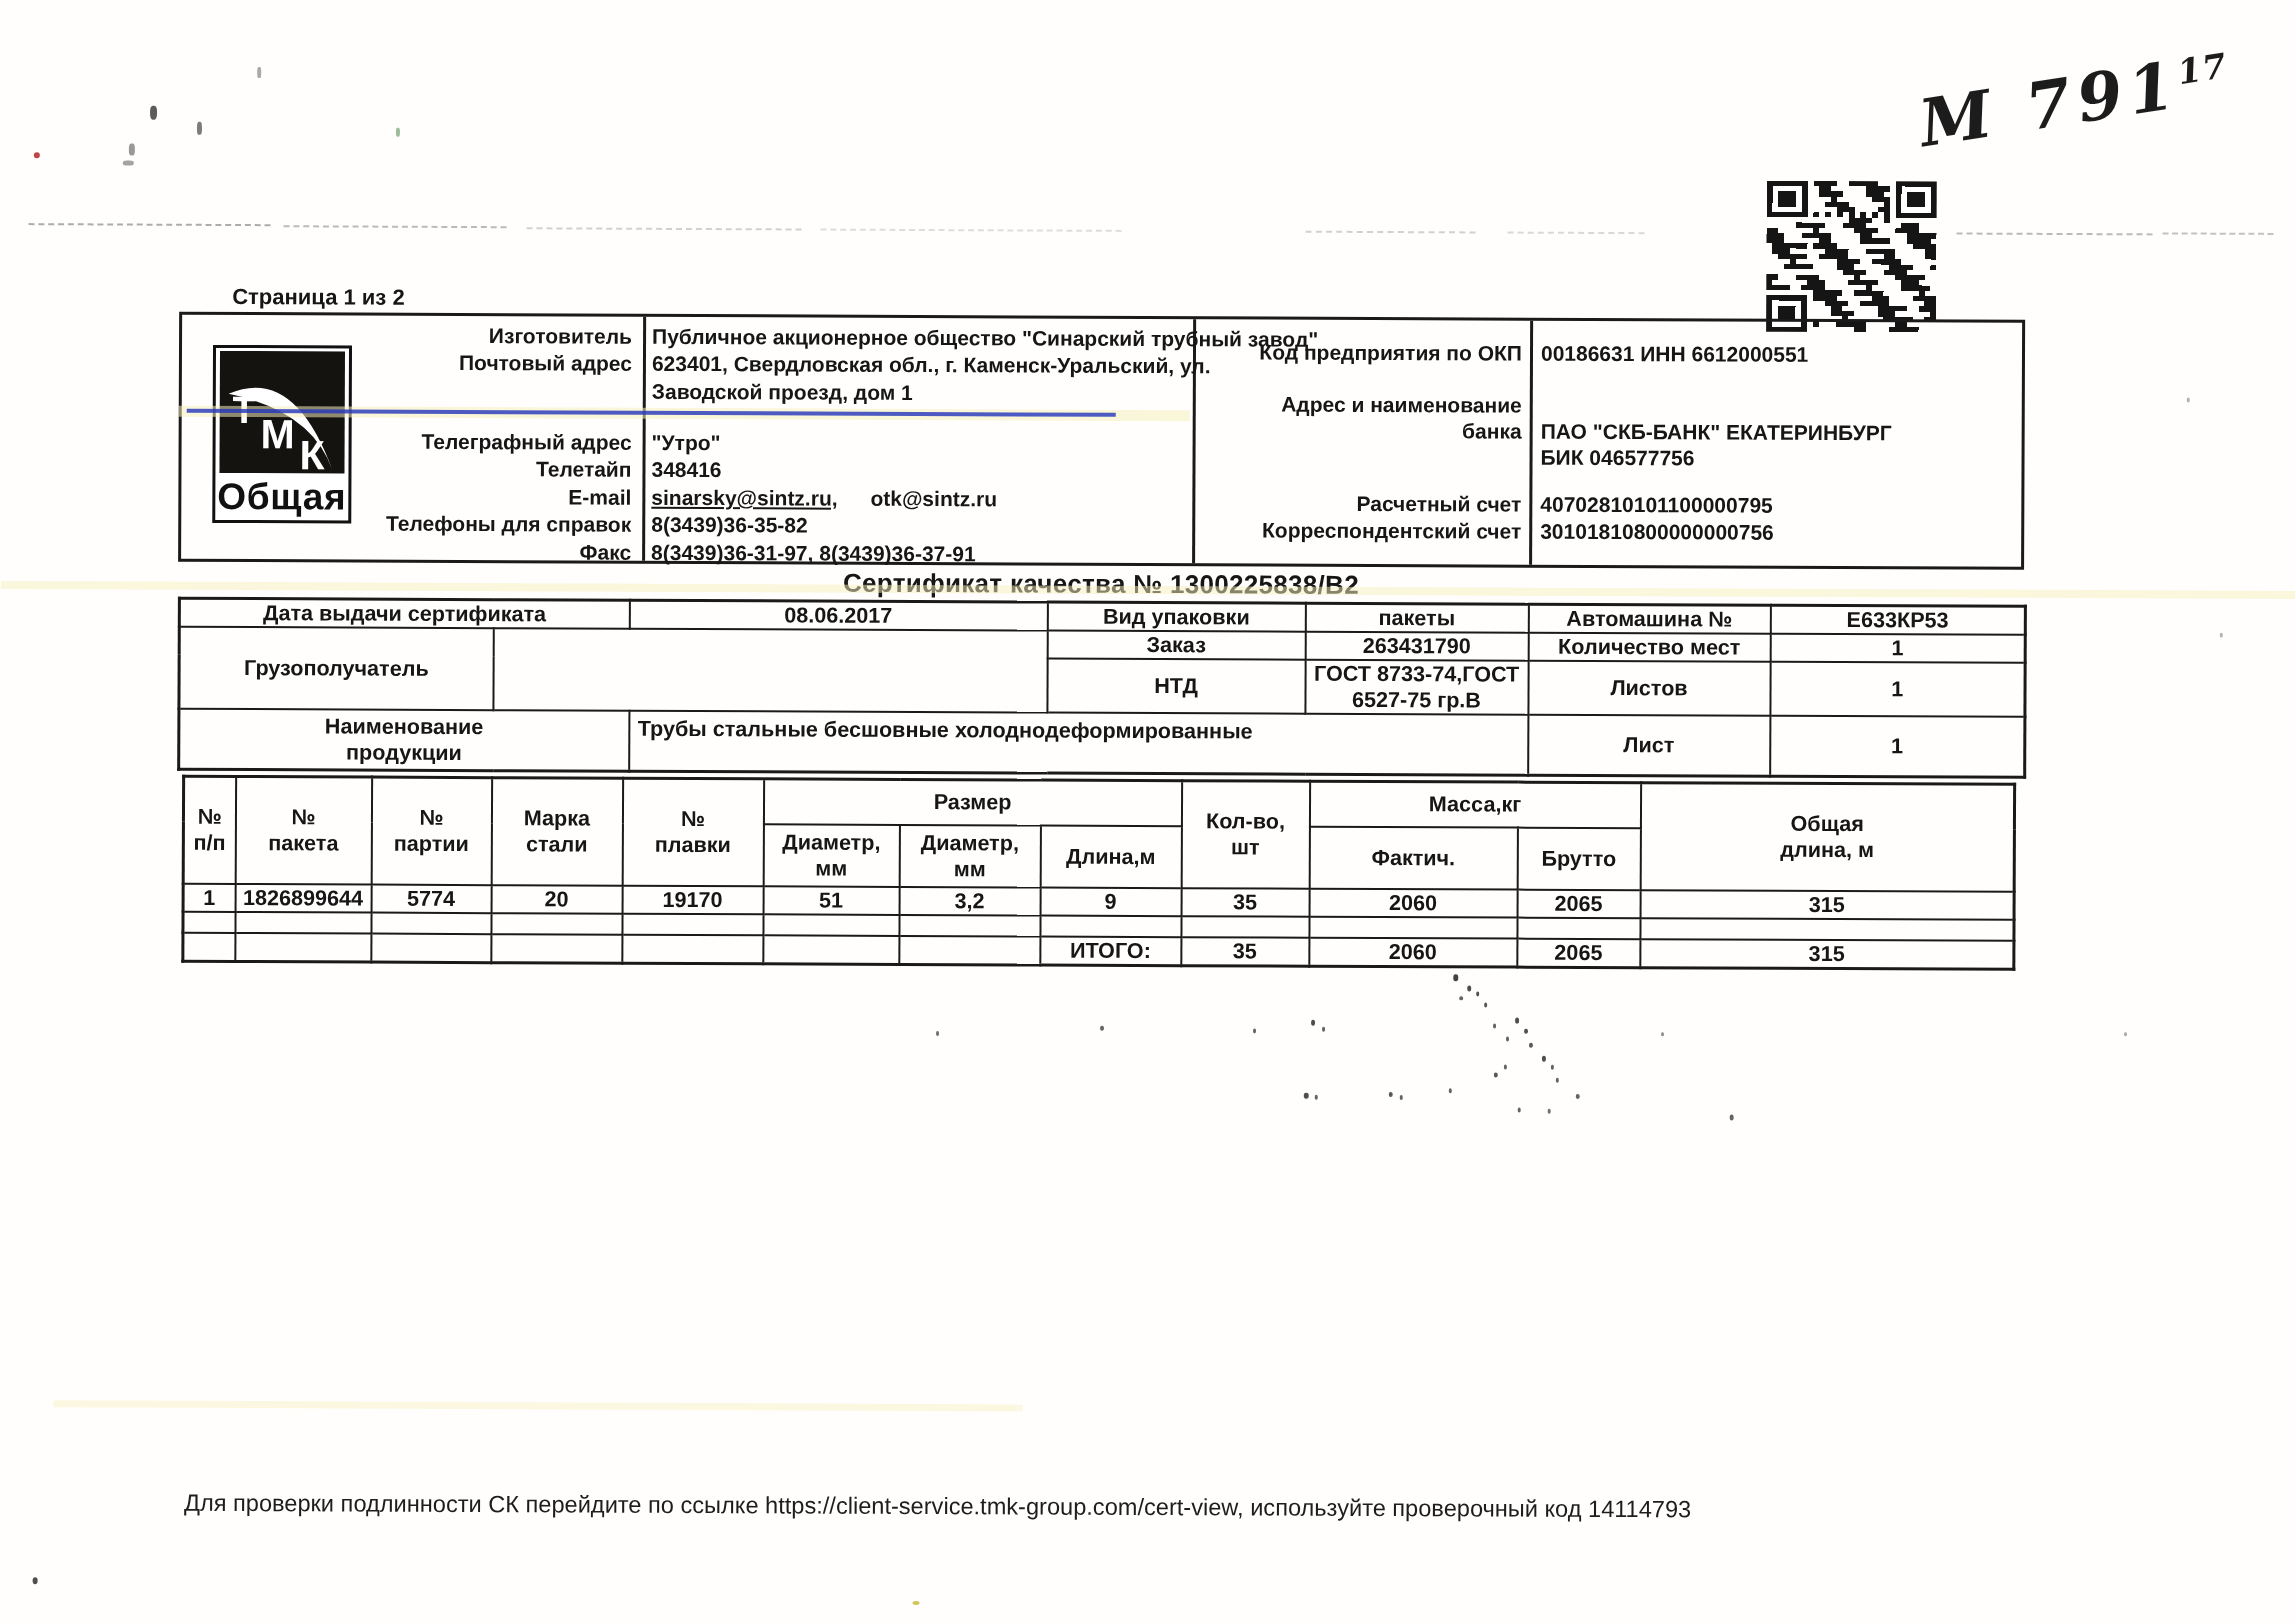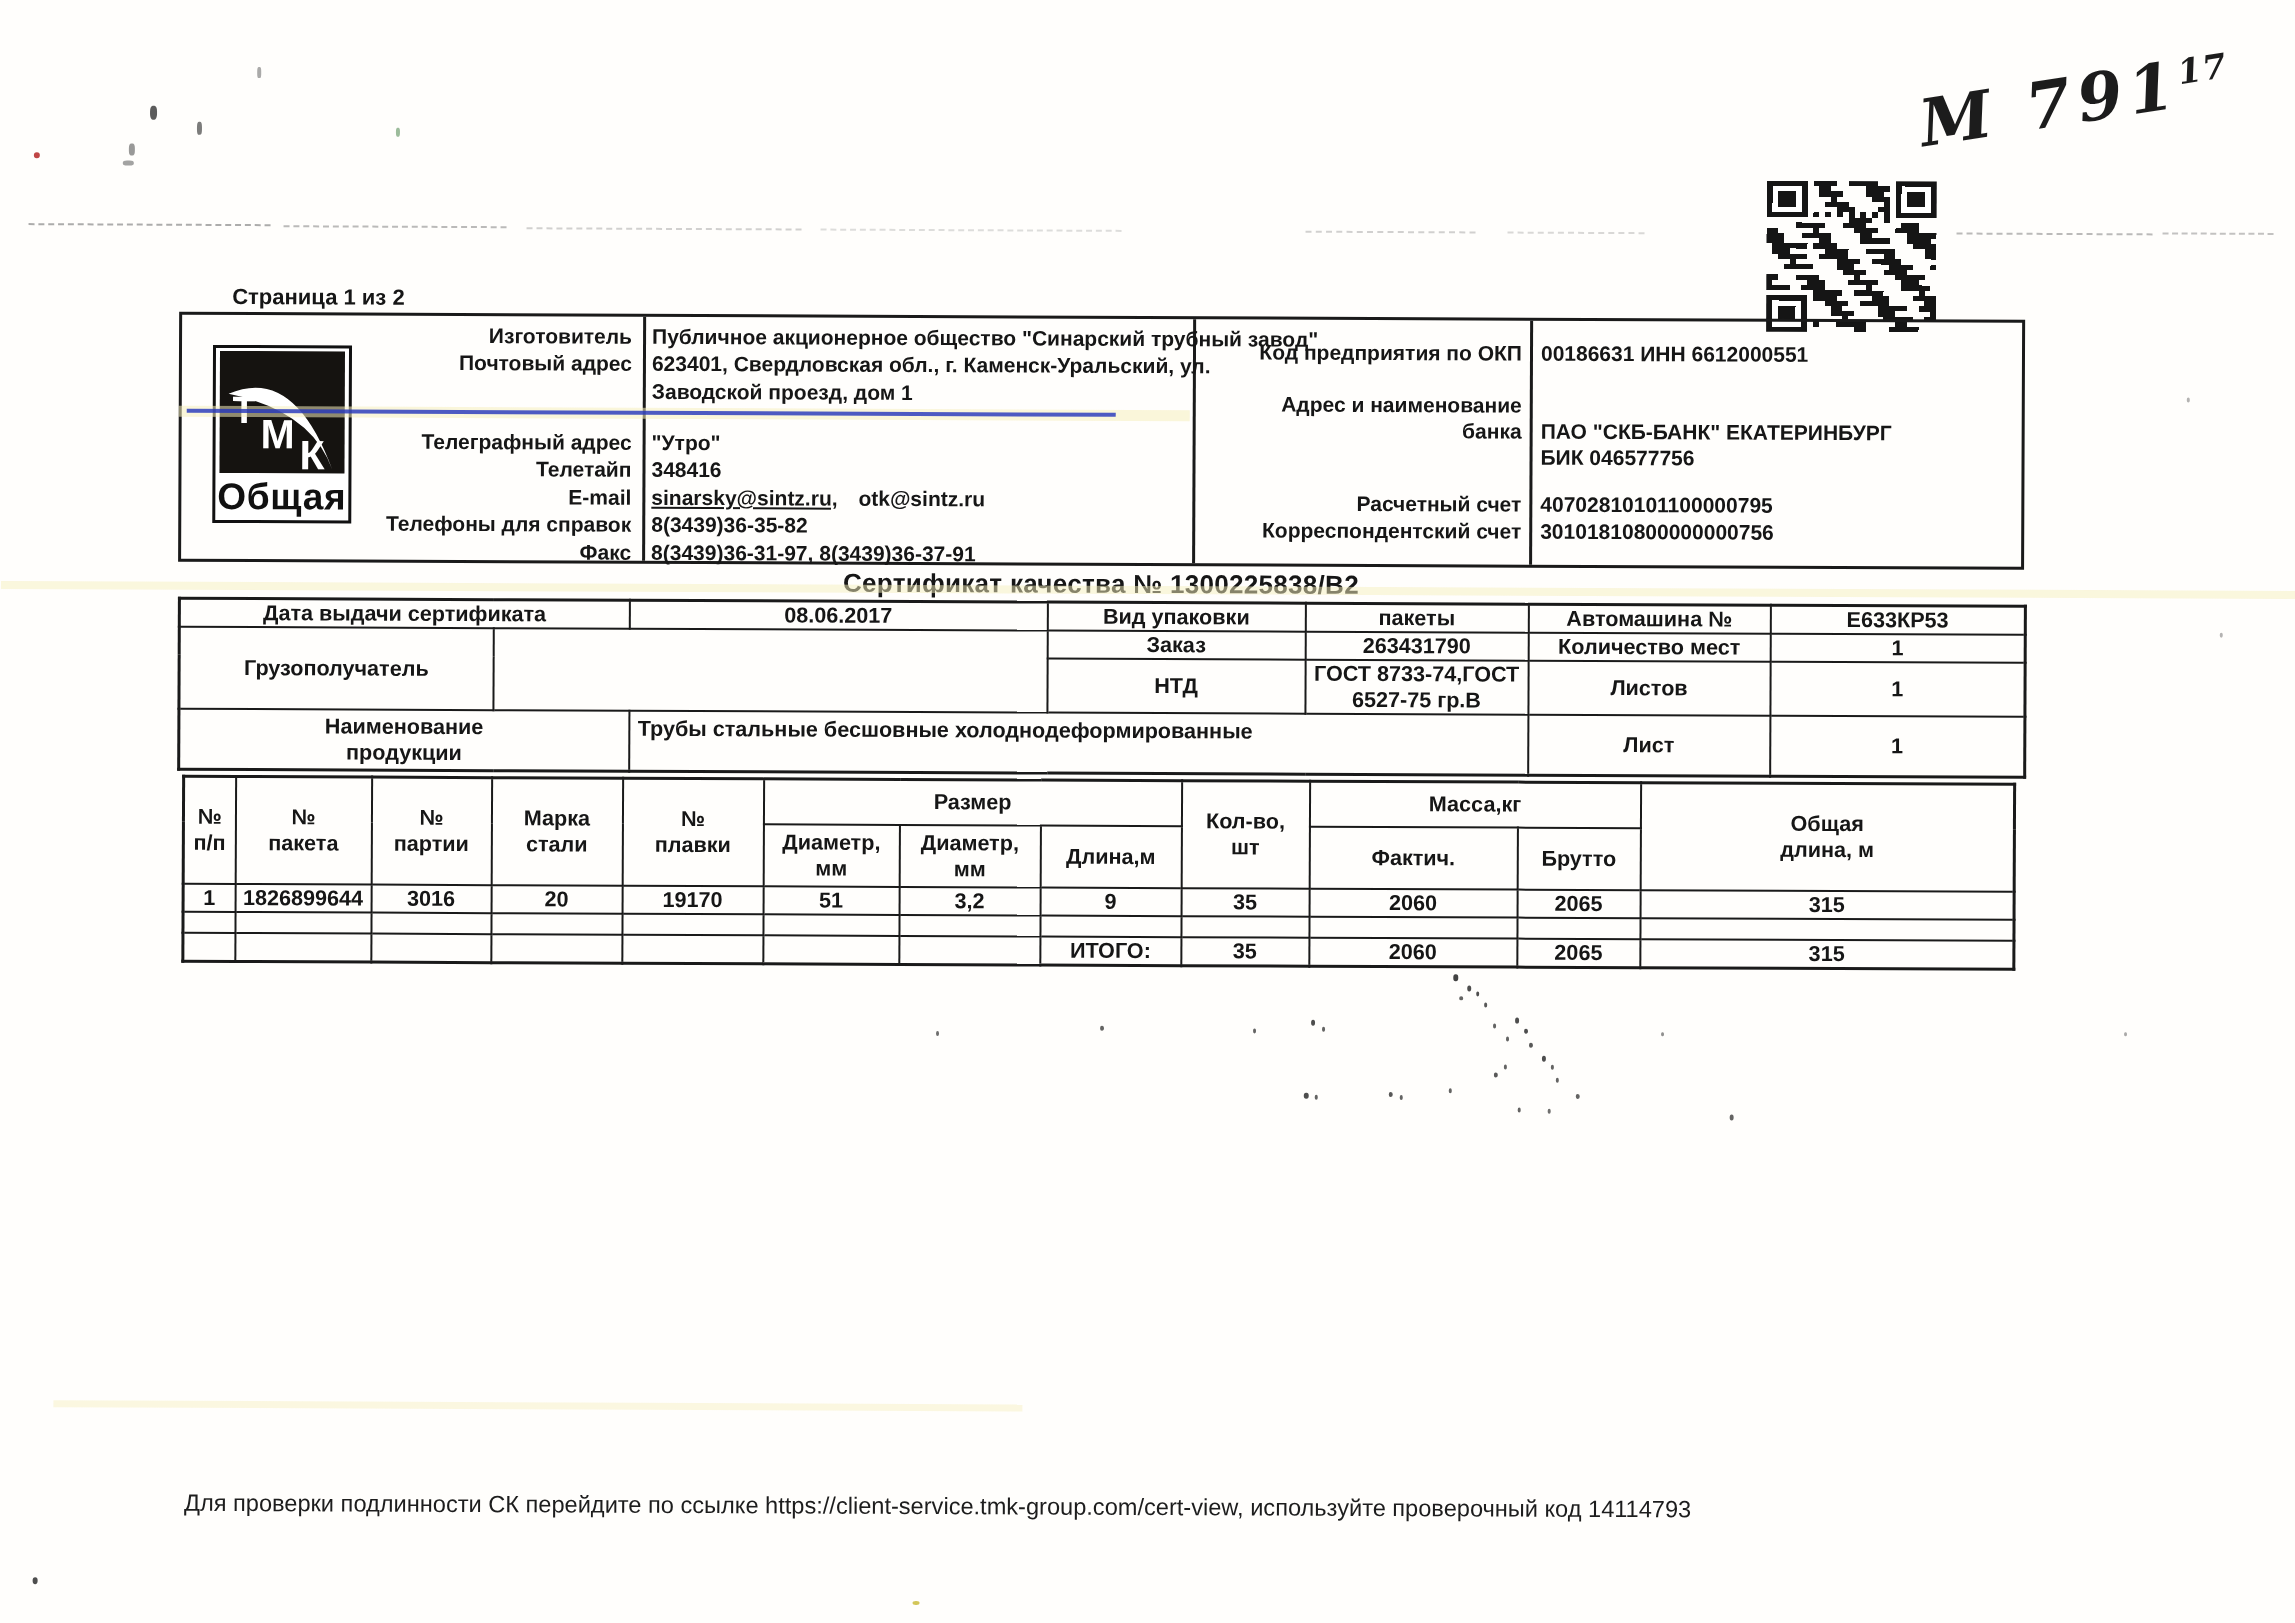--- a/index.html
+++ b/index.html
@@ -403,21 +403,21 @@
     <div class="hrow lbl" style="left:0;top:195px;width:450px;">Телефоны для справок</div>
     <div class="hrow lbl" style="left:0;top:223px;width:450px;">Факс</div>
 
     <div class="hrow" style="left:470px;top:6.5px;width:537px;">Публичное акционерное общество "Синарский трубный завод"</div>
     <div class="hrow" style="left:470px;top:34px;width:537px;">623401, Свердловская обл., г. Каменск-Уральский, ул.</div>
     <div class="hrow" style="left:470px;top:62px;width:537px;">Заводской проезд, дом 1</div>
     <div class="hrow" style="left:470px;top:113px;width:537px;">"Утро"</div>
     <div class="hrow" style="left:470px;top:140px;width:537px;">348416</div>
     <div class="hrow" style="left:470px;top:168px;width:537px;">
       <span class="email-u">sinarsky@sintz.ru,</span>
-      <span style="margin-left:15px;">otk@sintz.ru</span>
+      <span style="margin-left:27px;">otk@sintz.ru</span>
     </div>
     <div class="hrow" style="left:470px;top:195px;width:537px;">8(3439)36-35-82</div>
     <div class="hrow" style="left:470px;top:223px;width:537px;">8(3439)36-31-97, 8(3439)36-37-91</div>
 
     <div class="hrow lbl" style="left:1014px;top:19.6px;width:326px;">Код предприятия по ОКП</div>
     <div class="hrow lbl" style="left:1014px;top:72px;width:326px;">Адрес и наименование</div>
     <div class="hrow lbl" style="left:1014px;top:98px;width:326px;">банка</div>
     <div class="hrow lbl" style="left:1014px;top:171px;width:326px;">Расчетный счет</div>
     <div class="hrow lbl" style="left:1014px;top:198px;width:326px;">Корреспондентский счет</div>
 
@@ -512,21 +512,21 @@
       <tr style="height:62px;">
         <td>Диаметр, мм</td>
         <td>Диаметр, мм</td>
         <td>Длина,м</td>
         <td>Фактич.</td>
         <td>Брутто</td>
       </tr>
       <tr style="height:26px;">
         <td>1</td>
         <td>1826899644</td>
-        <td>3016</td>
+        <td>5774</td>
         <td>20</td>
         <td>19170</td>
         <td>51</td>
         <td>3,2</td>
         <td>9</td>
         <td>35</td>
         <td>2060</td>
         <td>2065</td>
         <td>315</td>
       </tr>

